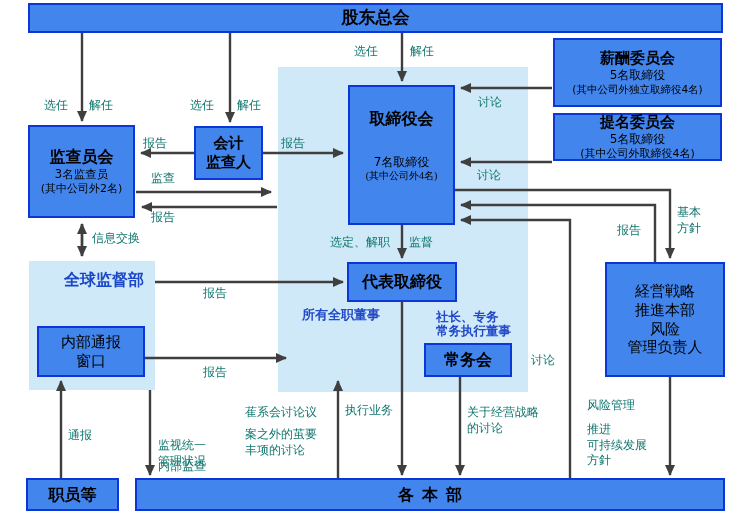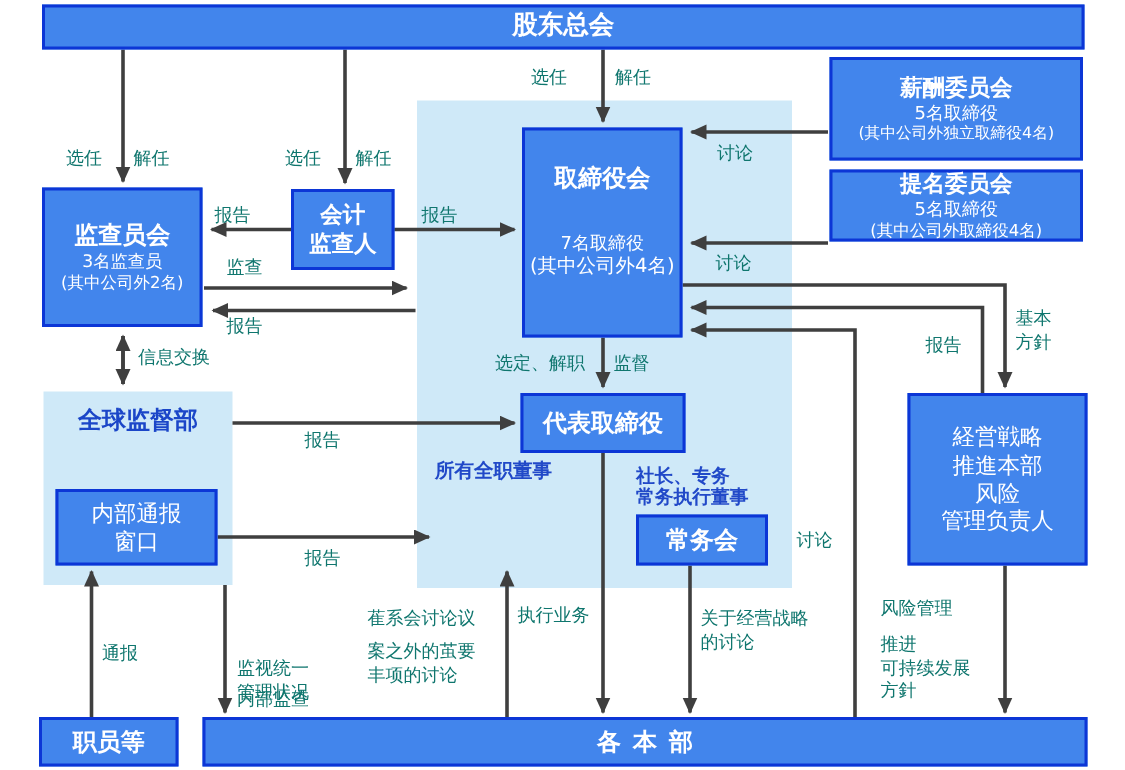--- a/index.html
+++ b/index.html
@@ -1,24 +1,24 @@
 <!DOCTYPE html>
 <html><head>
 <meta charset="utf-8">
 <style>
   html,body{margin:0;padding:0;background:#fff;}
   #stage{position:relative;width:750px;height:513px;overflow:hidden;
          font-family:"DejaVu Sans",sans-serif;background:#fff;}
   .panel{position:absolute;background:#cfe9f8;}
-  .box{position:absolute;background:#4285ec;border:2px solid #0c36d6;color:#ffffff;
+  .box{position:absolute;background:#4285ec;border:2px solid #0c36d6;color:#000000;
        display:flex;flex-direction:column;justify-content:center;
        text-align:center;box-sizing:border-box;line-height:1.25;}
   .box .t{font-weight:bold;}
   .lbl{position:absolute;font-size:12px;color:#0f766e;white-space:nowrap;line-height:1.3;}
-  .blue-note{position:absolute;font-size:12.5px;color:#2149c8;font-weight:bold;white-space:nowrap;line-height:1.15;}
+  .blue-note{position:absolute;font-size:12.5px;color:#2149c8;font-weight:bold;white-space:nowrap;line-height:1.15;padding-left:12px;}
   svg{position:absolute;left:0;top:0;}
   .conn{stroke:#3f3f3f;stroke-width:2.4;fill:none;}
 </style>
 </head>
 <body>
 
 <div id="stage">
 
   <div class="panel" style="left:278px;top:67px;width:250px;height:325px;"></div>
   <div class="panel" style="left:29px;top:261px;width:126px;height:129px;"></div>
@@ -66,21 +66,21 @@
 
   <div class="box" style="left:194px;top:126px;width:69px;height:54px;">
     <div class="t" style="font-size:15px;">会计</div>
     <div class="t" style="font-size:15px;">监查人</div>
   </div>
 
   <div class="box" style="left:348px;top:85px;width:107px;height:140px;justify-content:flex-start;padding-top:22px;">
     <div class="t" style="font-size:16px;">取締役会</div>
     <div style="height:26px;"></div>
     <div style="font-size:12px;">7名取締役</div>
-    <div style="font-size:13px;">(其中公司外4名)</div>
+    <div style="font-size:10px;font-family:Liberation Serif, serif;">(其中公司外4名)</div>
   </div>
 
   <div class="box" style="left:553px;top:38px;width:169px;height:69px;">
     <div class="t" style="font-size:15px;">薪酬委员会</div>
     <div style="font-size:12px;">5名取締役</div>
     <div style="font-size:10.5px;">(其中公司外独立取締役4名)</div>
   </div>
 
   <div class="box" style="left:553px;top:113px;width:169px;height:48px;">
     <div class="t" style="font-size:15px;">提名委员会</div>

